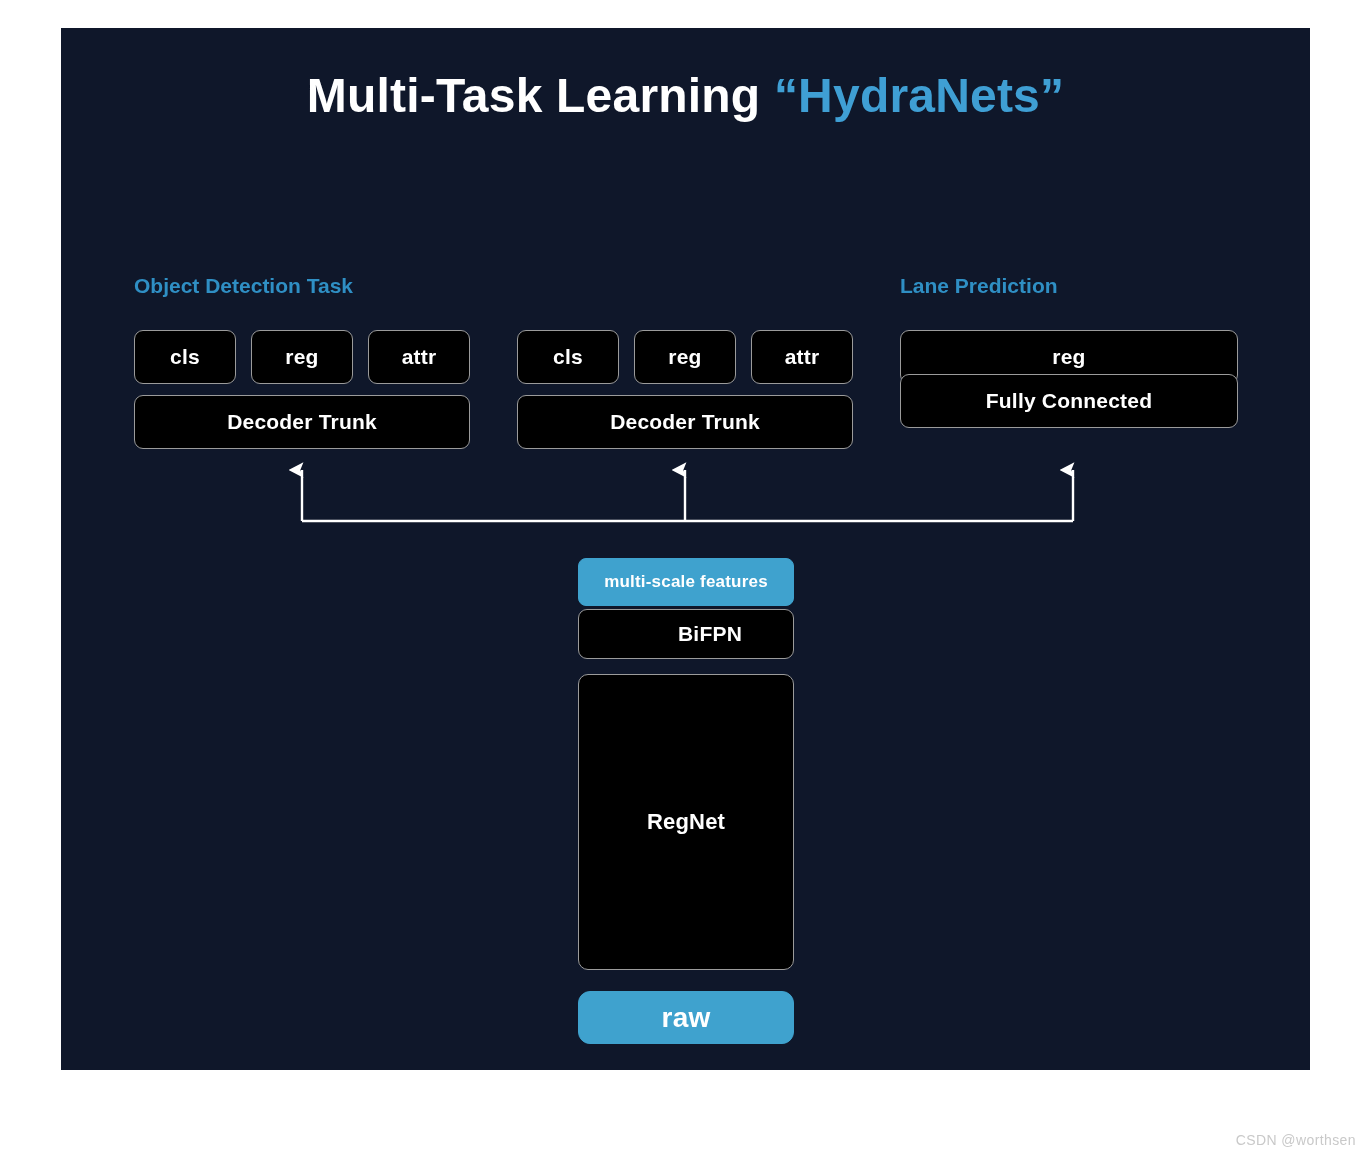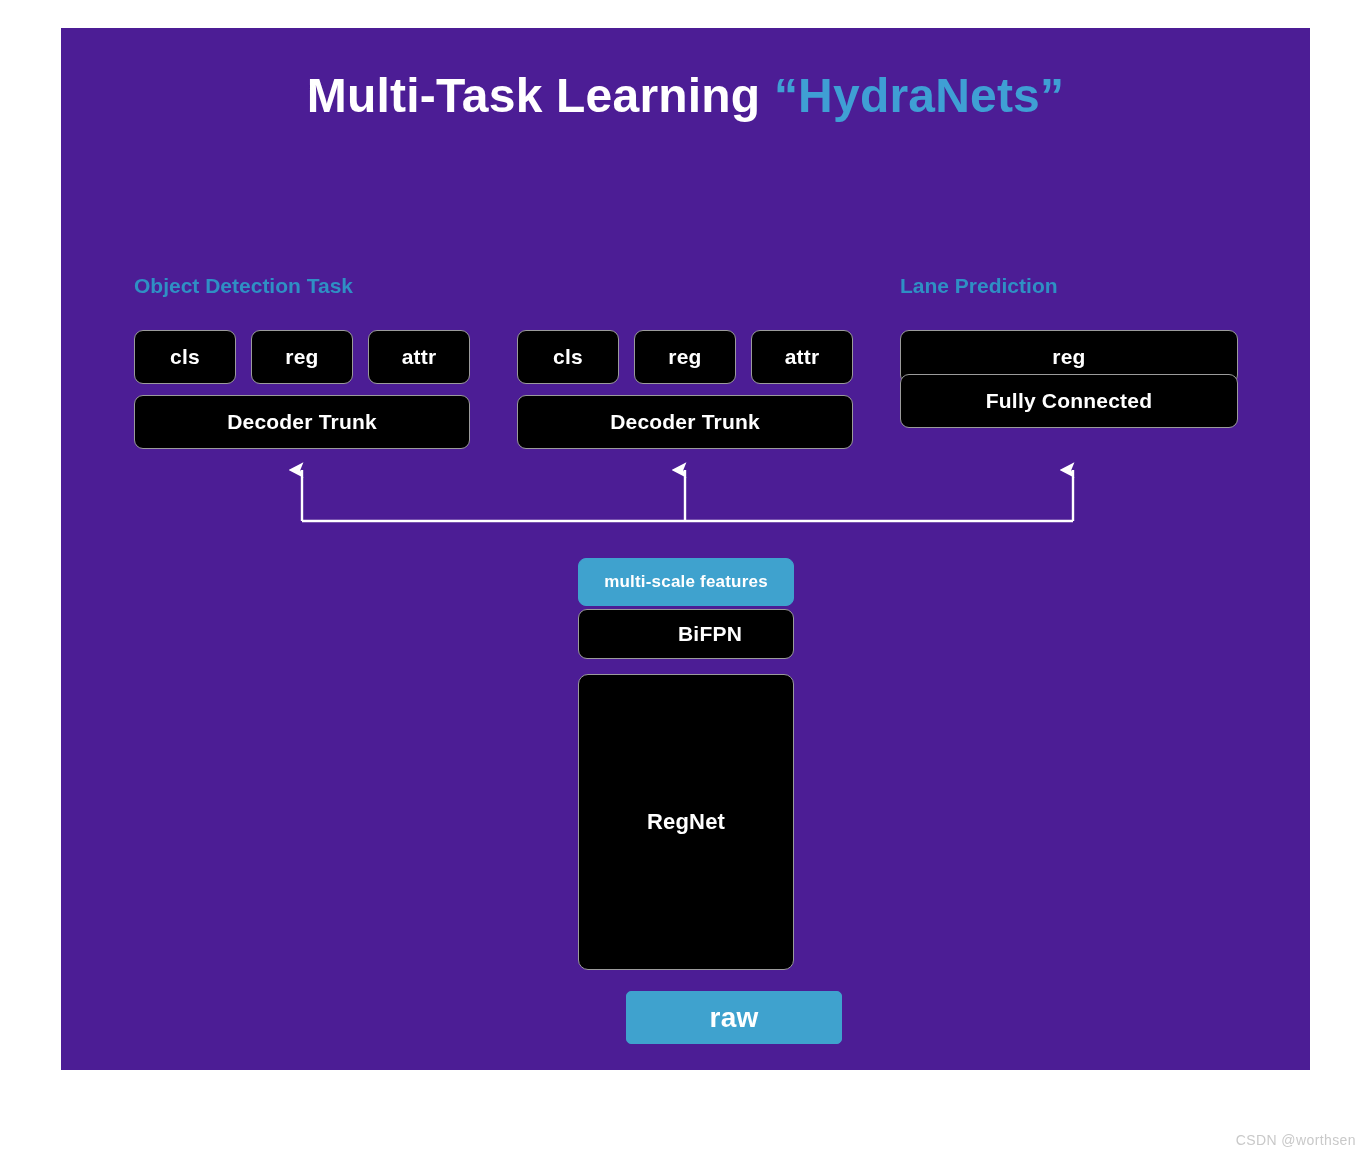--- a/index.html
+++ b/index.html
@@ -14,21 +14,21 @@
     font-family: "Liberation Sans", sans-serif;
     overflow: hidden;
   }
 
   #slide {
     position: absolute;
     left: 61px;
     top: 28px;
     width: 1249px;
     height: 1042px;
-    background: #4c1d95;
+    background: #0f172a;
     overflow: hidden;
   }
 
   
   #title {
     position: absolute;
     left: 0;
     top: 40px;
     width: 100%;
     text-align: center;
@@ -152,17 +152,17 @@
 
     <path d="M1012,493 L1012,442" stroke="#ffffff" stroke-width="2.4" fill="none" marker-end="url(#arrowhead)"></path>
   </svg>
 
   <div class="node filled features" style="left:517px; top:530px; width:216px; height:48px; border-radius:8px;">multi-scale features</div>
 
   <div class="node" style="left:517px; top:581px; width:216px; height:50px;padding-left:48px;">BiFPN</div>
 
   <div class="node regnet" style="left:517px; top:646px; width:216px; height:296px;">RegNet</div>
 
-  <div class="node filled raw" style="left:517px; top:963px; width:216px; height:53px; border-radius:5px;margin-left:48px;">raw</div>
+  <div class="node filled raw" style="left:517px; top:963px; width:216px; height:53px; border-radius:12px;">raw</div>
 
 </div>
 
 <div id="watermark">CSDN @worthsen</div>
 
 </body></html>

